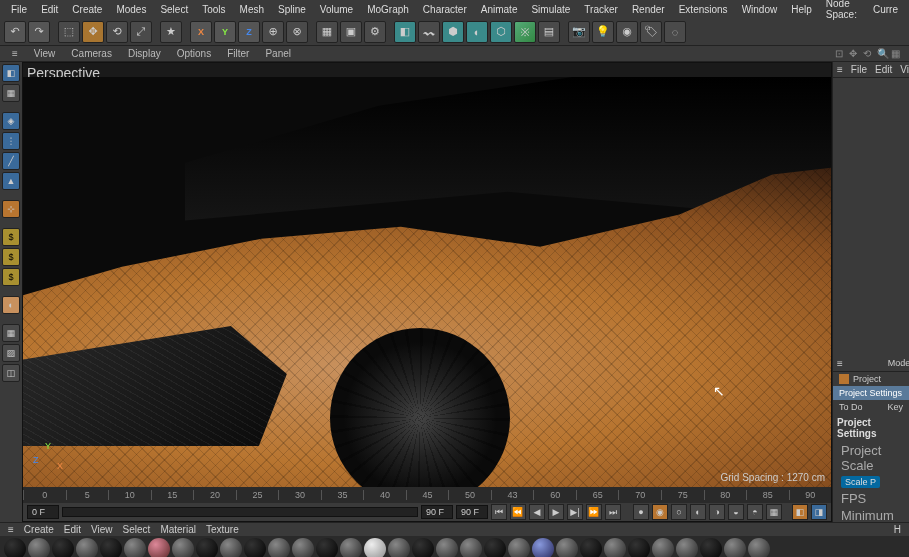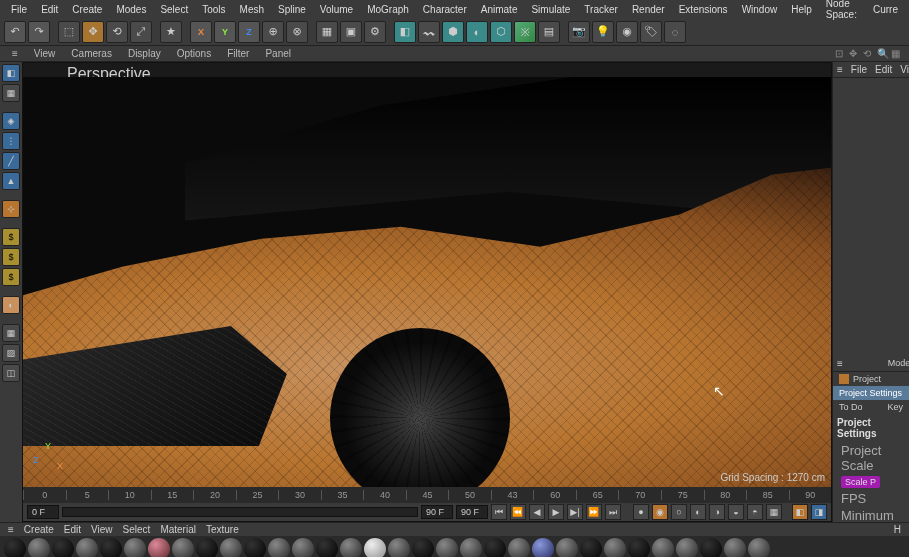--- a/index.html
+++ b/index.html
@@ -28,21 +28,21 @@
 
 .main { display: flex; height: 460px; }
 .leftcol { width: 22px; background: #3a3a3a; display: flex; flex-direction: column; gap: 2px; padding: 2px; }
 .lbtn { width: 18px; height: 18px; background: #4a4a4a; border: 1px solid #222; border-radius: 2px; cursor: pointer; display:flex;align-items:center;justify-content:center;font-size:9px; }
 .lbtn.blue { background: #3a6a9a; }
 .lbtn.orange { background: #b87530; }
 .lbtn.dollar { background: #a89030; color:#000; }
 .lbtn.active { background: #c8915e; }
 
 .viewport { flex: 1; position: relative; background: #1a1a1a; border: 1px solid #111; }
-.vp-label { position: absolute; top: 2px; left: 4px; color: #ccc; font-size: 16px; margin-left: 40px; }
+.vp-label { position: absolute; top: 2px; left: 4px; color: #ccc; font-size: 14px; }
 .vp-cam { position: absolute; top: 16px; left: 50%; transform: translateX(-50%); color: #ccc; font-size: 10px; }
 .vp-grid { position: absolute; bottom: 38px; right: 6px; color: #ccc; font-size: 10px; }
 .axis { position: absolute; bottom: 48px; left: 10px; width: 30px; height: 30px; }
 .axis .y { position:absolute; left:12px; top:-2px; color:#8e4; font-size:9px; }
 .axis .x { position:absolute; left:24px; bottom:2px; color:#e84; font-size:9px; }
 .axis .z { position:absolute; left:0; bottom:8px; color:#48e; font-size:9px; }
 
 .car-render { position: absolute; top: 14px; left: 0; right: 0; bottom: 34px; overflow: hidden; background: #0a0a0a; }
 .car-body { position: absolute; top: 12%; left: -5%; right: -10%; bottom: -10%; 
   background: radial-gradient(ellipse 120% 80% at 40% 60%, #c8915e 0%, #b87530 30%, #8a5020 55%, #3a2010 75%, #000 90%);
@@ -83,21 +83,21 @@
 .rp-tree { padding: 3px 4px; font-size: 10px; color: #ccc; }
 .rp-tree .icon { display:inline-block; width:10px; height:10px; background:#b87530; margin-right:3px; vertical-align:middle; }
 
 .rp-tabs { display: flex; height: 14px; border-bottom: 1px solid #222; margin-top: 280px; }
 .rp-tab { padding: 0 5px; font-size: 9px; color: #ccc; cursor:pointer;margin-left:36px; }
 .rp-row { padding: 2px 6px; font-size: 9px; color: #ccc; display:flex; align-items:flex-start; }
 .rp-row.sel { background: #5a7a9a; color: #fff; }
 .rp-row .cube { display:inline-block;width:10px;height:10px;background:#b87530;margin-right:4px; }
 .rp-section { padding: 3px 4px; font-size: 10px; font-weight: bold; color: #ddd; }
 .rp-field { padding: 1px 8px; font-size: 13px; color: #aaa; }
-.rp-btn { background:#a21caf; padding:1px 4px; margin:2px 8px; border-radius:2px; font-size:9px; color:#ddd; display:inline-block; }
+.rp-btn { background:#0369a1; padding:1px 4px; margin:2px 8px; border-radius:2px; font-size:9px; color:#ddd; display:inline-block; }
 
 .matbar { height: 14px; background: #3a3a3a; display: flex; gap: 10px; padding: 0 8px; align-items:center; border-top:1px solid #222; }
 .matbar span { color: #ccc; cursor:pointer; }
 .matrow { height: 26px; background: #2a2a2a; display: flex; gap: 2px; padding: 2px 4px; align-items:center; }
 .matball { width: 22px; height: 22px; border-radius: 50%; background: radial-gradient(circle at 35% 30%, #888, #222); cursor:pointer; }
 .matball.o { background: radial-gradient(circle at 35% 30%, #d89, #522); }
 .matball.b { background: radial-gradient(circle at 35% 30%, #89d, #225); }
 .matball.g { background: radial-gradient(circle at 35% 30%, #333, #000); }
 .matball.w { background: radial-gradient(circle at 35% 30%, #eee, #888); }
 </style>

